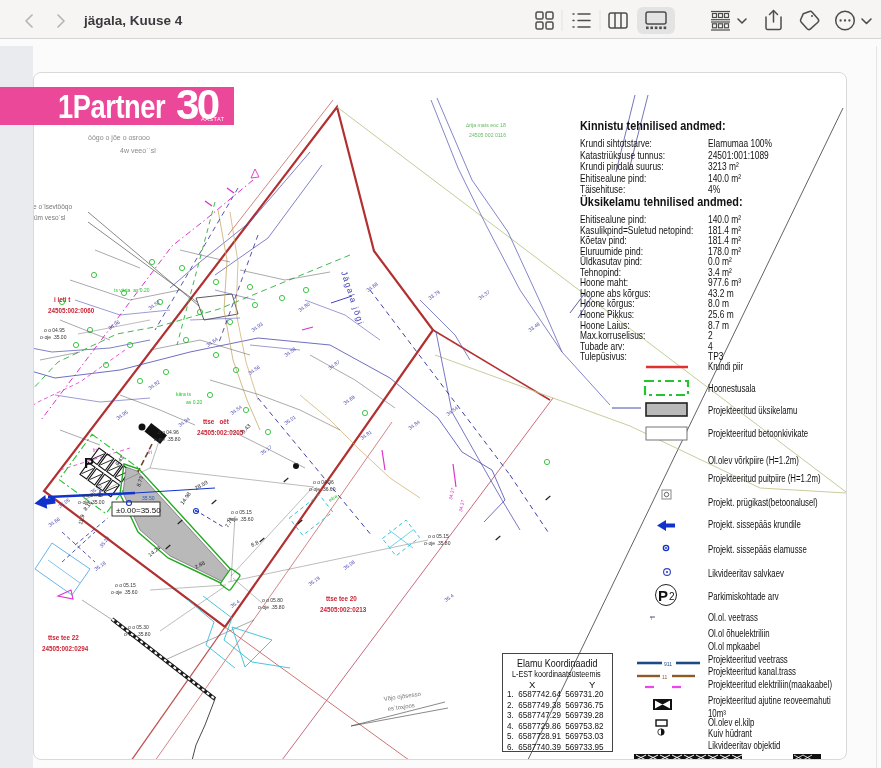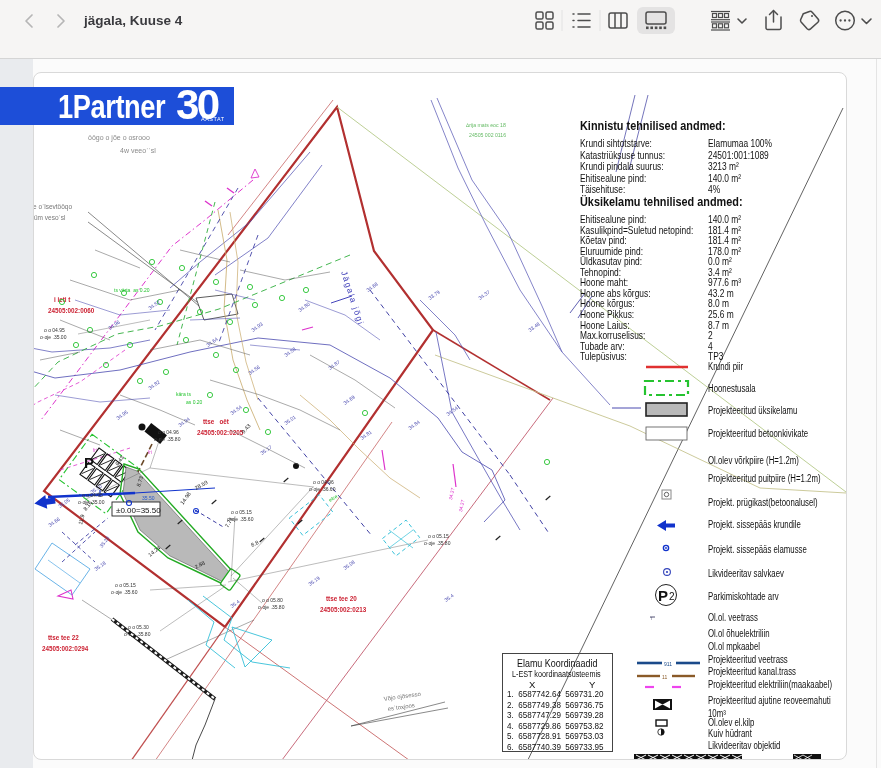--- a/index.html
+++ b/index.html
@@ -408,21 +408,21 @@
 <div style="position:absolute;left:26px;top:25px;font-size:9.5px;color:#111">X</div>
 <div style="position:absolute;left:86px;top:25px;font-size:9.5px;color:#111">Y</div>
 <div style="position:absolute;left:4px;top:34px;font-size:9.5px;color:#111;white-space:nowrap;transform:scaleX(0.85);transform-origin:0 0;">1.&nbsp; 6587742.64 &nbsp;569731.20</div>
 <div style="position:absolute;left:4px;top:44.60000000000002px;font-size:9.5px;color:#111;white-space:nowrap;transform:scaleX(0.85);transform-origin:0 0;">2.&nbsp; 6587749.38 &nbsp;569736.75</div>
 <div style="position:absolute;left:4px;top:55.200000000000045px;font-size:9.5px;color:#111;white-space:nowrap;transform:scaleX(0.85);transform-origin:0 0;">3.&nbsp; 6587747.29 &nbsp;569739.28</div>
 <div style="position:absolute;left:4px;top:65.80000000000007px;font-size:9.5px;color:#111;white-space:nowrap;transform:scaleX(0.85);transform-origin:0 0;">4.&nbsp; 6587729.86 &nbsp;569753.82</div>
 <div style="position:absolute;left:4px;top:76.40000000000009px;font-size:9.5px;color:#111;white-space:nowrap;transform:scaleX(0.85);transform-origin:0 0;">5.&nbsp; 6587728.91 &nbsp;569753.03</div>
 <div style="position:absolute;left:4px;top:87.00000000000011px;font-size:9.5px;color:#111;white-space:nowrap;transform:scaleX(0.85);transform-origin:0 0;">6.&nbsp; 6587740.39 &nbsp;569733.95</div>
 </div>
 
-<div style="position:absolute;left:0;top:0;width:881px;height:59px;background:#f6f5f4;border-bottom:1px solid #d5d5d5">
+<div style="position:absolute;left:0;top:0;width:881px;height:39px;background:#f6f5f4;border-bottom:1px solid #d5d5d5">
 <svg width="881" height="45" style="position:absolute;left:0;top:0">
 <g stroke="#b6b6b6" stroke-width="1.7" fill="none" stroke-linecap="round" stroke-linejoin="round">
 <path d="M32,15 L26,21 L32,27"></path>
         <path d="M58,15 L64,21 L58,27"></path>
 </g>
 <g stroke="#4d4d4d" stroke-width="1.5" fill="none">
 <g>
 <rect x="536" y="12" width="7" height="7" rx="1.6"></rect>
           <rect x="546" y="12" width="7" height="7" rx="1.6"></rect>
 <rect x="536" y="22" width="7" height="7" rx="1.6"></rect>
@@ -481,16 +481,16 @@
 <g fill="#4d4d4d">
 <circle cx="840.6" cy="20.5" r="1.15"></circle>
         <circle cx="845" cy="20.5" r="1.15"></circle>
         <circle cx="849.4" cy="20.5" r="1.15"></circle>
 </g>
 <path d="M862,19 L866.5,23.5 L871,19" stroke="#4d4d4d" stroke-width="1.6" fill="none" stroke-linecap="round" stroke-linejoin="round"></path>
 </svg>
 <div style="position:absolute;left:84px;top:13px;font-size:13.5px;font-weight:bold;color:#3b3b3f">jägala, Kuuse 4</div>
 </div>
 
-<div style="position:absolute;left:0;top:87px;width:234px;height:38px;background:#1d4ed8;overflow:hidden">
+<div style="position:absolute;left:0;top:87px;width:234px;height:38px;background:#ec4899;overflow:hidden">
 <div style="position:absolute;left:58px;top:0px;font-size:34px;font-weight:bold;color:#fff;letter-spacing:-0.5px;transform:scaleX(0.8);transform-origin:0 0">1Partner</div>
 <div style="position:absolute;left:176px;top:-6px;font-size:42px;font-weight:bold;color:#fff;letter-spacing:-2.5px">30</div>
 <div style="position:absolute;left:201px;top:29px;font-size:5.5px;color:#fff;letter-spacing:0.5px">AASTAT</div>
 </div>
 </body></html>

